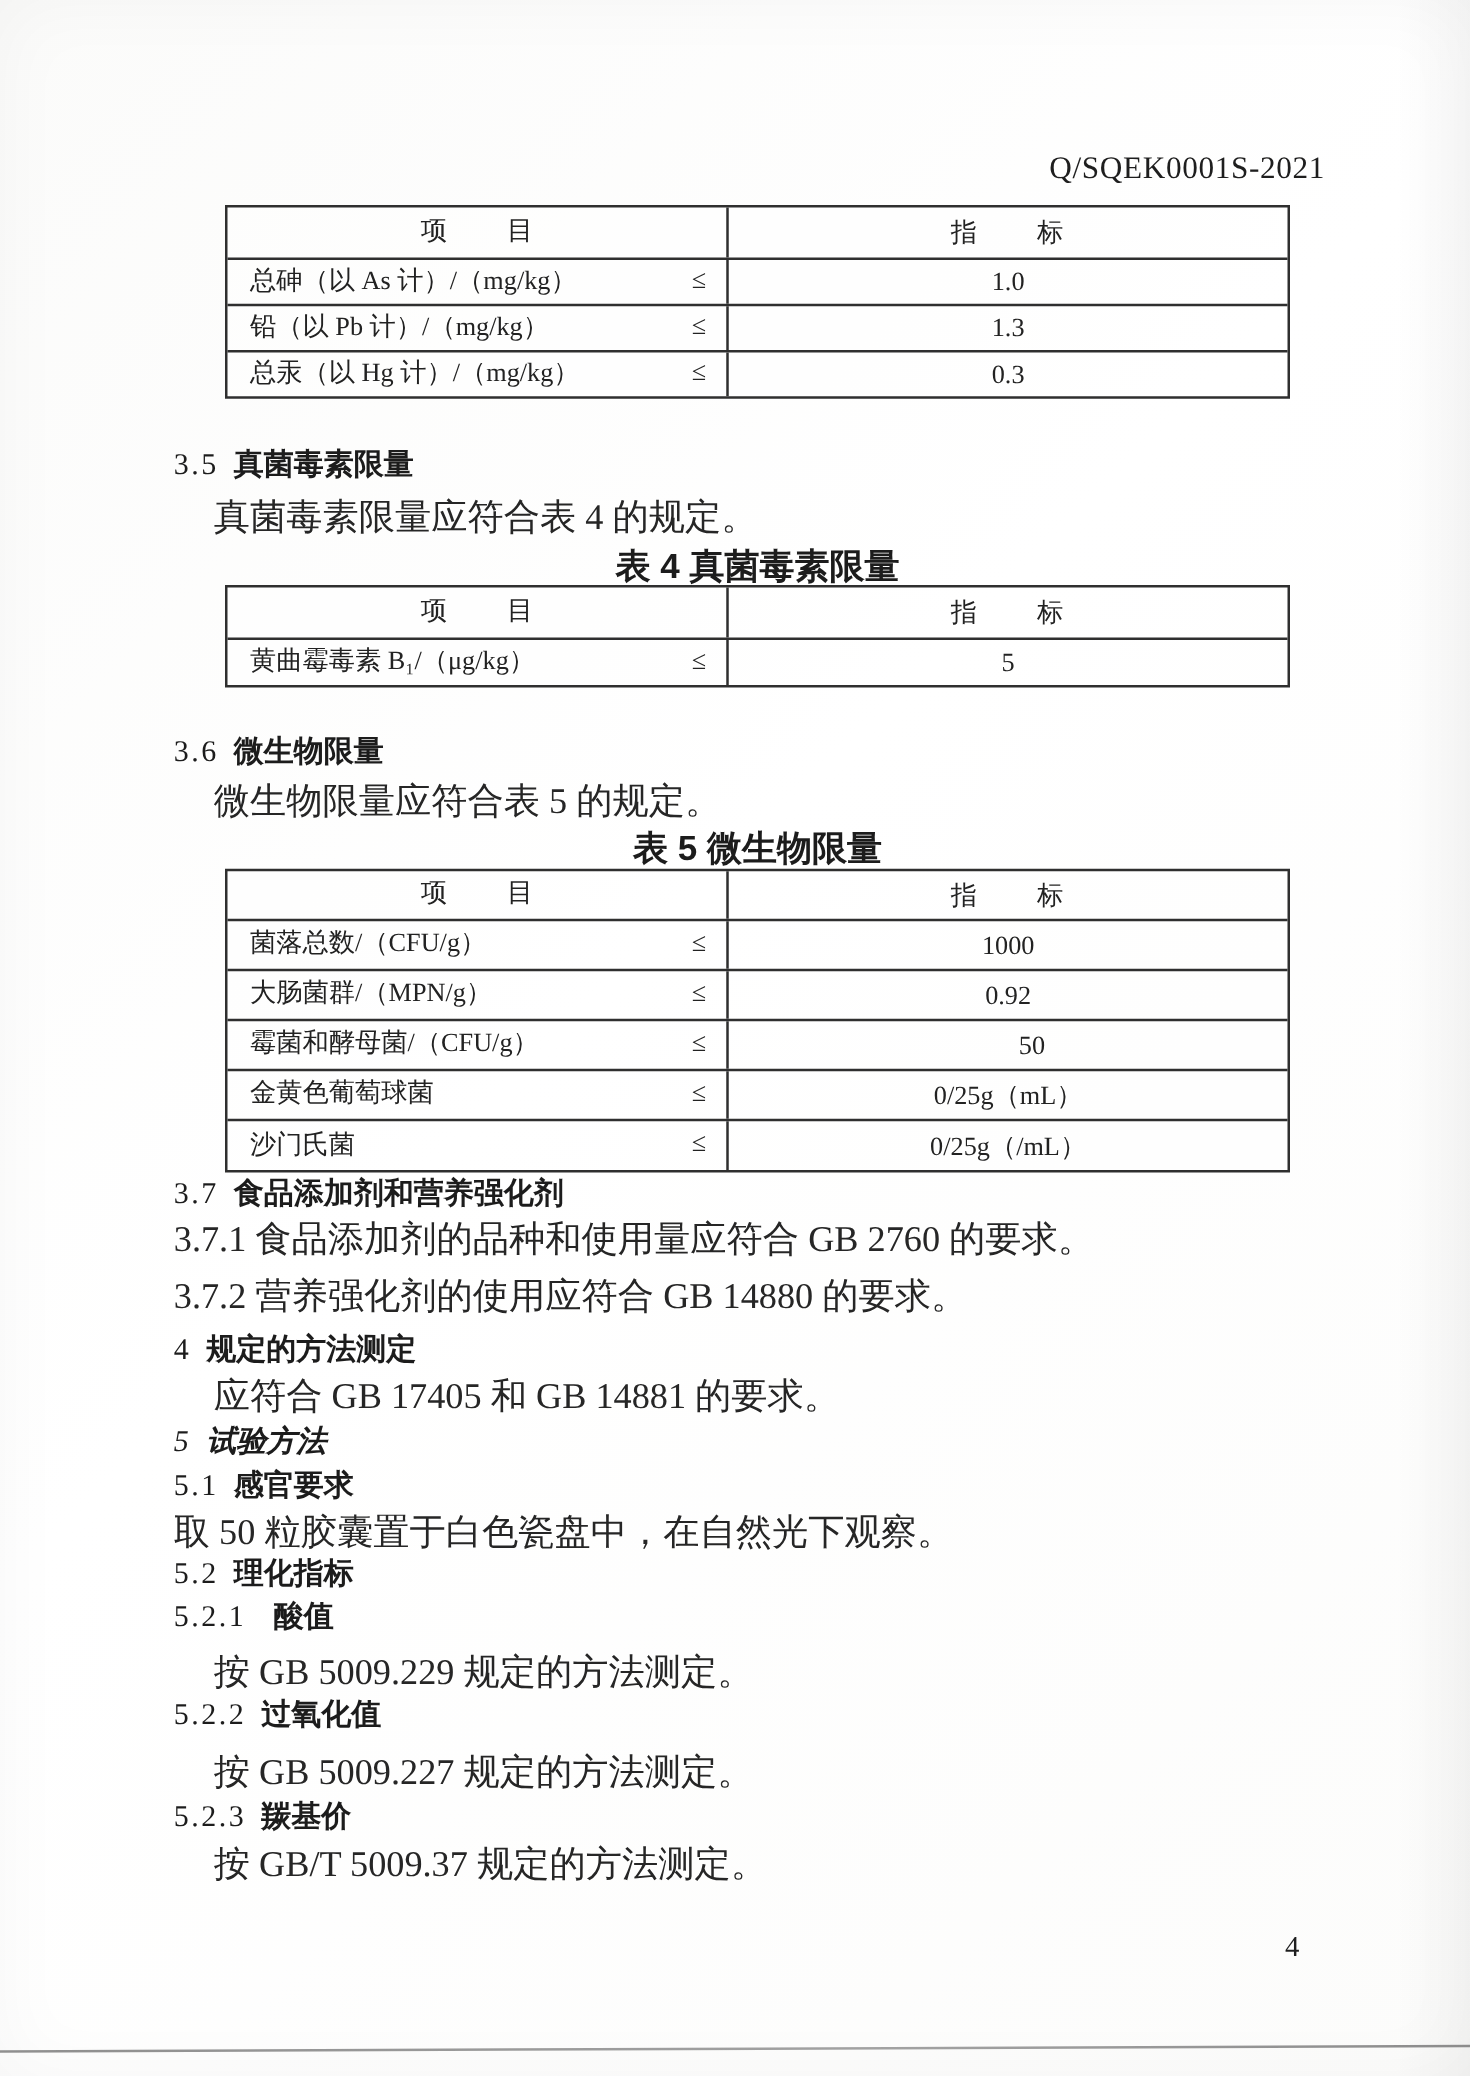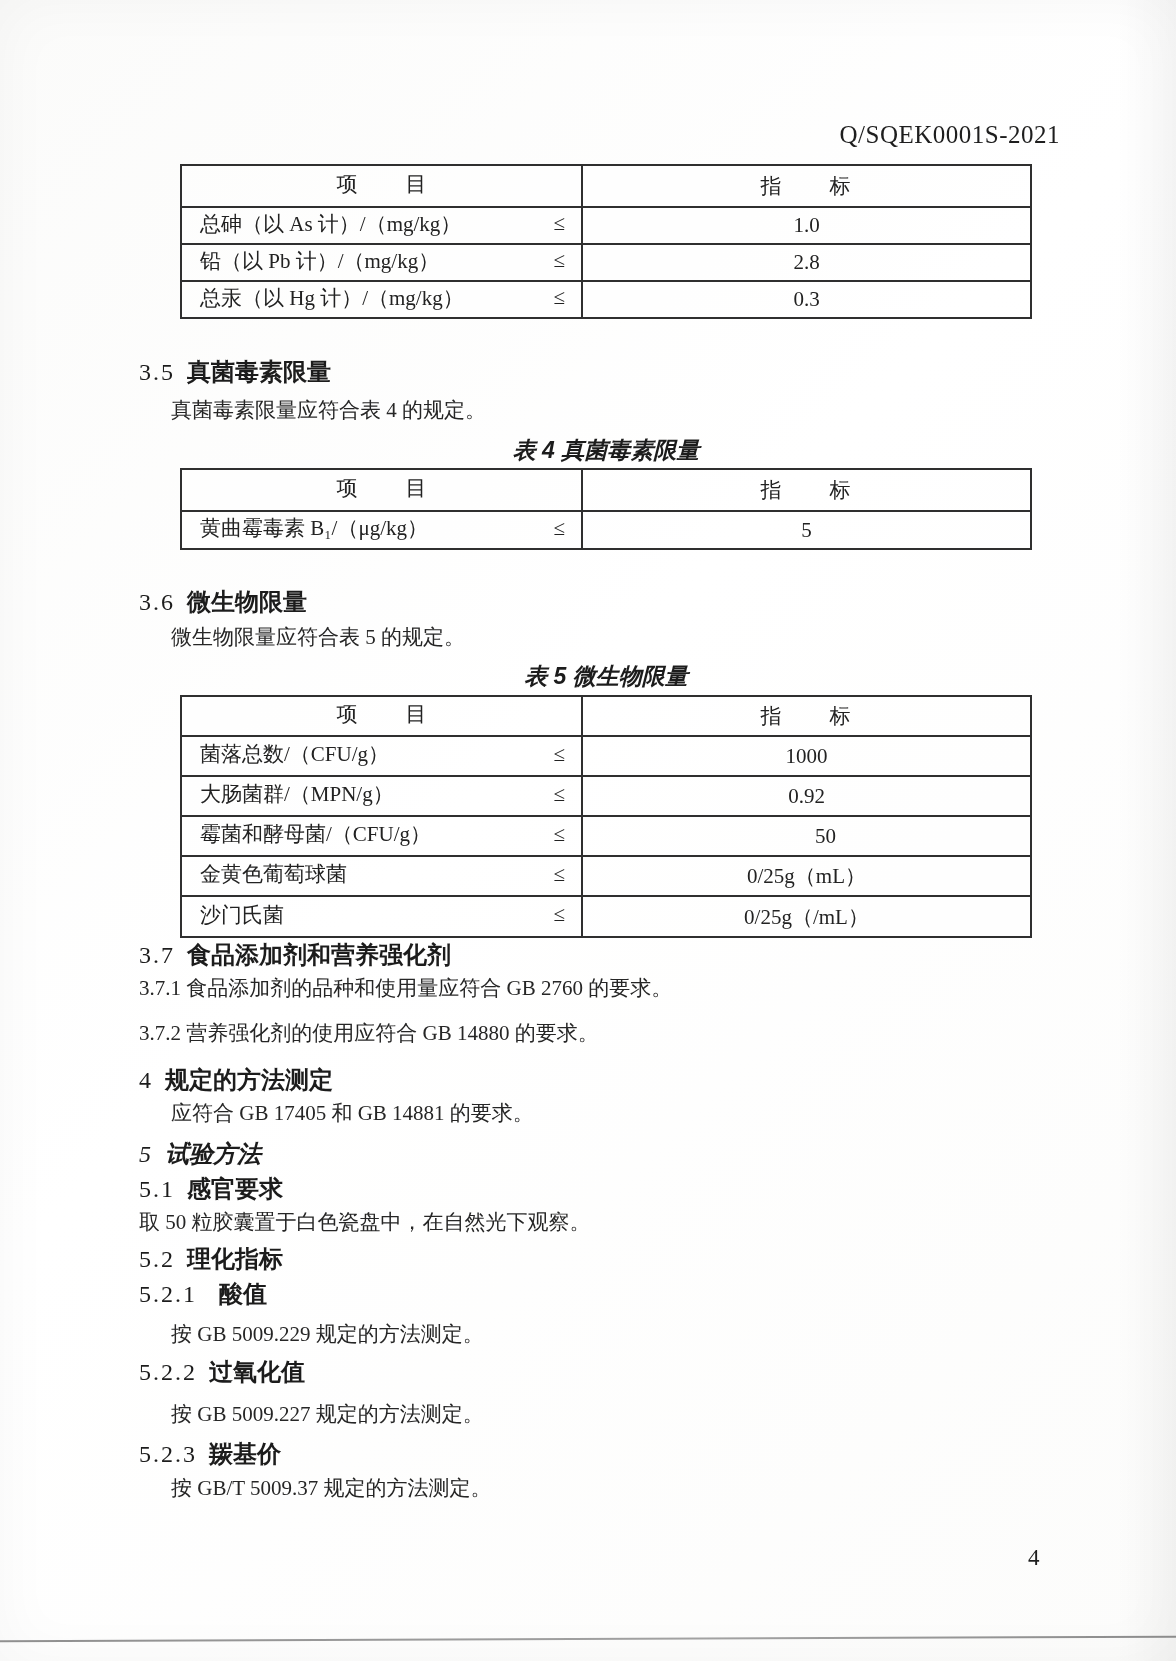--- a/index.html
+++ b/index.html
@@ -10,22 +10,22 @@
     background:linear-gradient(135deg,#fbfbfa 0%,#ffffff 45%,#fcfcfb 100%);
     box-shadow:inset 0 0 60px rgba(0,0,0,0.035);
     overflow:hidden;
     color:#2b2b2b;
     font-family:"Liberation Serif","DejaVu Serif",serif;
   }
   .abs{position:absolute;line-height:1.15;white-space:nowrap;}
   .doccode{font-size:25px;letter-spacing:0.5px;color:#1e1e1e;}
   .heading{font-family:"Liberation Sans","DejaVu Sans",sans-serif;font-weight:bold;font-size:24px;color:#1c1c1c;}
   .heading .hnum{font-family:"Liberation Serif","DejaVu Serif",serif;font-weight:normal;letter-spacing:2px;margin-right:12px;}
-  .body-text{font-size:21px;color:#262626;font-family:Liberation Serif, serif;}
-  .table-title{font-family:"Liberation Sans","DejaVu Sans",sans-serif;font-weight:bold;font-size:23px;text-align:center;color:#1c1c1c;font-style:italic;}
+  .body-text{font-size:29px;color:#262626;font-family:Liberation Serif, serif;}
+  .table-title{font-family:"Liberation Sans","DejaVu Sans",sans-serif;font-weight:bold;font-size:28px;text-align:center;color:#1c1c1c;}
   .dtable{
     position:absolute;left:180px;width:852px;
     box-sizing:border-box;border:2px solid #2f2f2f;
     background:rgba(255,255,255,0.4);
     font-size:21px;color:#222;
   }
   .trow{display:grid;grid-template-columns:401px 1fr;border-top:2px solid #2f2f2f;}
   .trow:first-child{border-top:none;}
   .cell{display:flex;align-items:center;box-sizing:border-box;}
   .c-item{padding:0 16px 4px 18px;justify-content:space-between;border-right:2px solid #2f2f2f;}
@@ -58,21 +58,21 @@
           <span>总砷（以 As 计）/（mg/kg）</span>
           <span class="le">≤</span>
         </div>
       <div class="cell c-val">1.0</div>
     </div>
     <div class="trow" style="height:35px;">
       <div class="cell c-item">
           <span>铅（以 Pb 计）/（mg/kg）</span>
           <span class="le">≤</span>
         </div>
-      <div class="cell c-val">2.8</div>
+      <div class="cell c-val">1.3</div>
     </div>
     <div class="trow" style="height:35px;">
       <div class="cell c-item">
           <span>总汞（以 Hg 计）/（mg/kg）</span>
           <span class="le">≤</span>
         </div>
       <div class="cell c-val">0.3</div>
     </div>
   </div>
 

